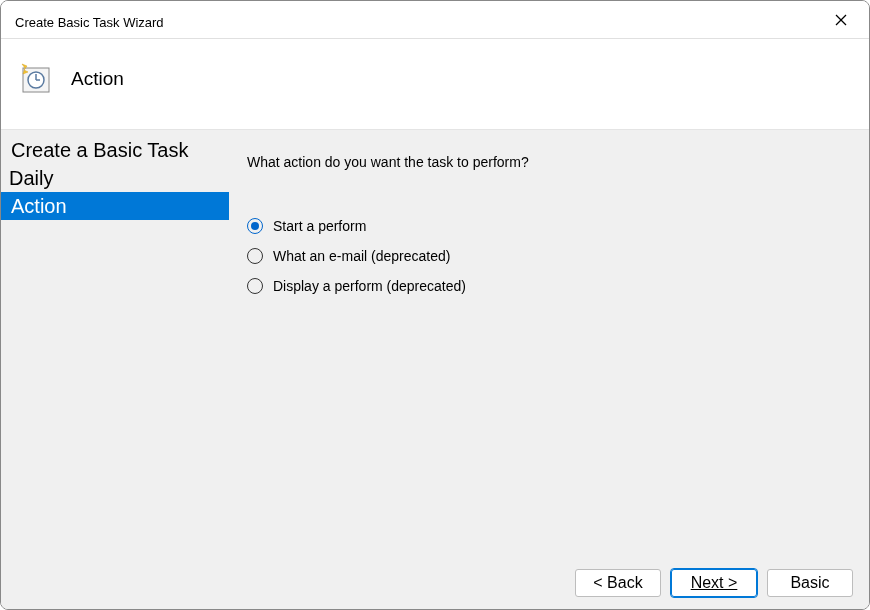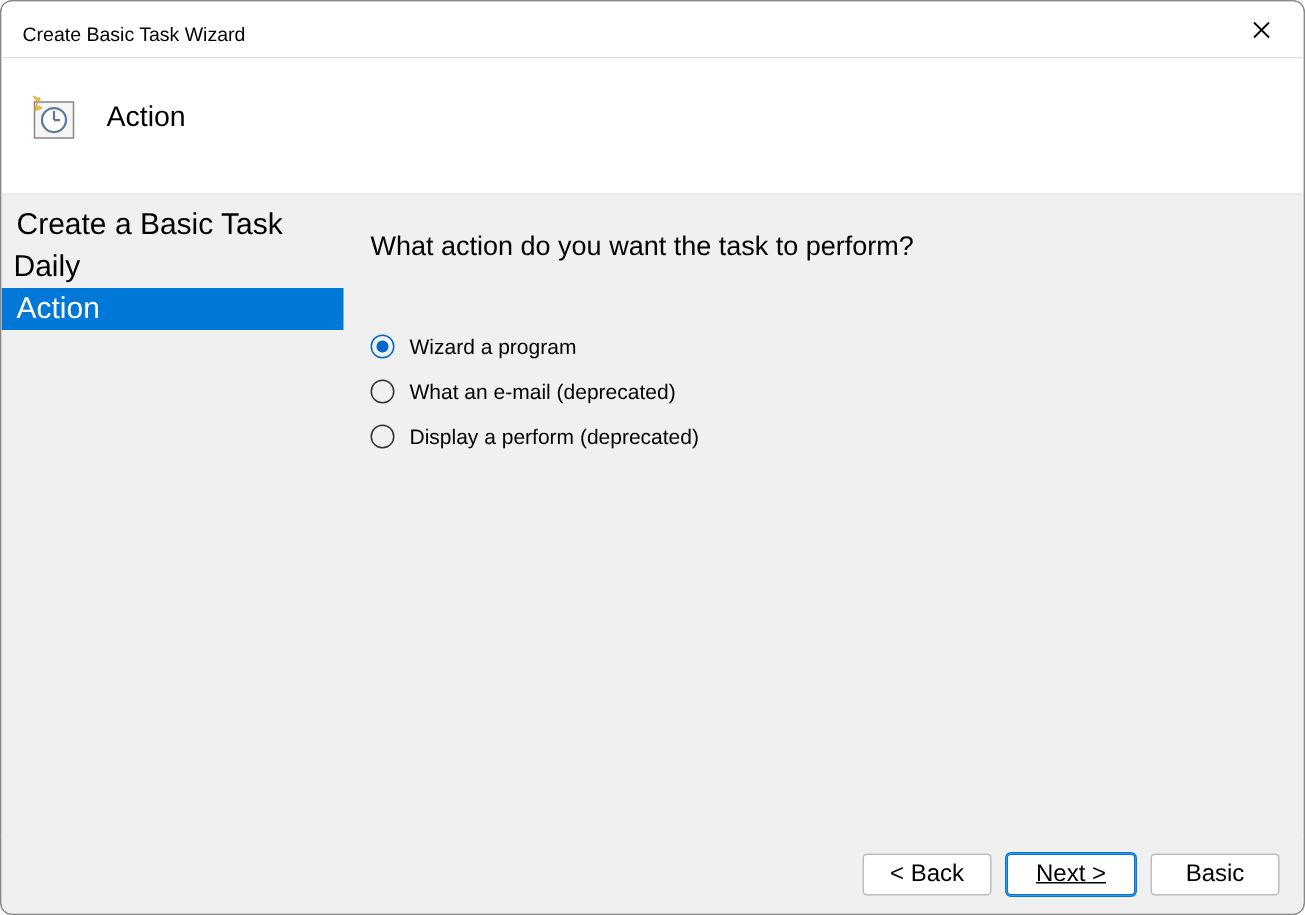--- a/index.html
+++ b/index.html
@@ -77,21 +77,21 @@
     }
     .sidebar-item.selected {
       background: #0078d7;
       color: #fff;
     }
     .main {
       flex: 1;
       padding: 18px 30px 18px 18px;
     }
     .prompt {
-      font-size: 18px;
+      font-size: 14px;
       margin-bottom: 48px;
       margin-top: 6px;
     }
     .radio-group {
       display: flex;
       flex-direction: column;
       gap: 14px;
     }
     .radio-row {
       display: flex;
@@ -188,21 +188,21 @@
     <div class="sidebar-item selected">Action</div>
   </div>
 
   <div class="main">
     <div class="prompt">What action do you want the task to perform?</div>
     <div class="radio-group">
       <label class="radio-row selected">
         <span class="radio-outer">
             <span class="radio-inner"></span>
           </span>
-        <span class="radio-label">Wizard a program</span>
+        <span class="radio-label">Start a perform</span>
       </label>
       <label class="radio-row">
         <span class="radio-outer">
             <span class="radio-inner"></span>
           </span>
         <span class="radio-label">What an e-mail (deprecated)</span>
       </label>
       <label class="radio-row">
         <span class="radio-outer">
             <span class="radio-inner"></span>

